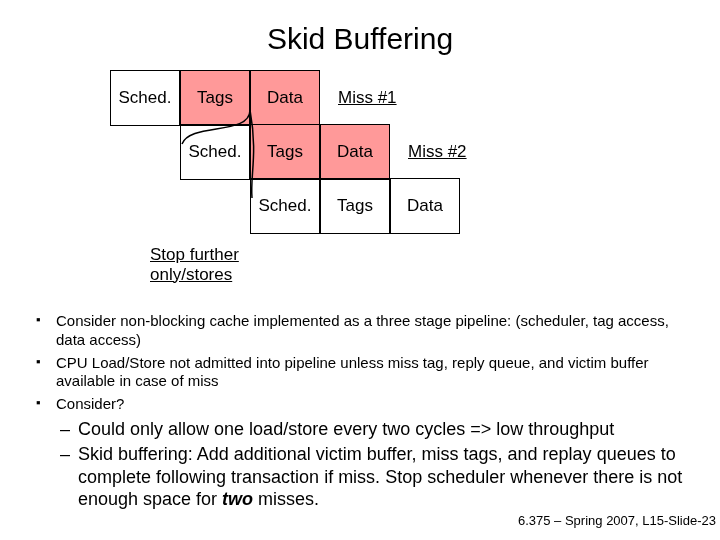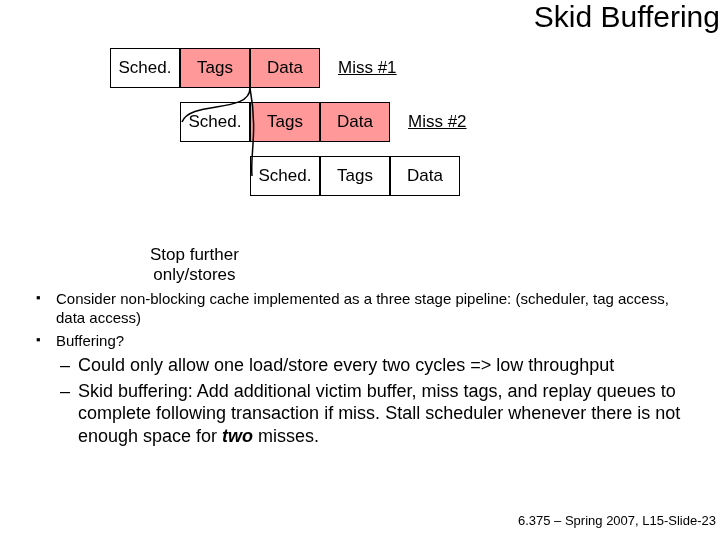--- a/index.html
+++ b/index.html
@@ -5,60 +5,62 @@
   * { box-sizing: border-box; }
   body {
     margin: 0;
     width: 720px;
     height: 540px;
     font-family: Arial, Helvetica, sans-serif;
     background: #fff;
     position: relative;
   }
   .title {
-    text-align: right;
+    text-align: center;
     font-size: 30px;
+    padding-top: 22px;
     padding-bottom: 8px;
   }
   .diagram {
     position: relative;
     height: 200px;
     margin-left: 110px;
   }
   .row {
     position: absolute;
     display: flex;
     align-items: stretch;
   }
   .row1 { left: 0;   top: 6px; }
   .row2 { left: 70px; top: 60px; }
   .row3 { left: 140px; top: 114px; }
   .cell {
     width: 70px;
-    height: 40px;
+    height: 56px;
     border: 1.5px solid #000;
     display: flex;
     align-items: center;
     justify-content: center;
     font-size: 17px;
   }
   .red-fill { background: #ff9999; }
   .misslabel {
     margin-left: 18px;
     align-self: center;
     font-size: 17px;
     text-decoration: underline;
   }
   .stoplabel {
     position: absolute;
     left: 40px;
     top: 124px;
     font-size: 17px;
     line-height: 1.15;
-    text-align: center;
+    text-align: left;
+    text-decoration: underline;
   }
   ul.bullets {
     list-style: none;
     margin: 8px 30px 16px 30px;
     padding: 0;
     font-size: 15px;
     line-height: 1.25;
   }
   ul.bullets > li {
     position: relative;
@@ -138,26 +140,27 @@
 
 </div>
 
 <div class="stoplabel" style="left:150px; top:245px;">
   <span>Stop further</span><br>
   <span>only/stores</span>
 </div>
 
 <ul class="bullets" style="margin-top:48px;">
   <li>Consider non-blocking cache implemented as a three stage pipeline: (scheduler, tag access, data access)</li>
+  <li>CPU Load/Store not admitted into pipeline unless miss tag, reply queue, and victim buffer available in case of miss</li>
   <li>
-    <span>Buffering?</span>
+    <span>Consider?</span>
     <ul class="dashes">
       <li>
         <span>Could only allow one load/store every two cycles =&gt; low throughput</span>
       </li>
       <li>
-        <span>Skid buffering: Add additional victim buffer, miss tags, and replay queues to complete following transaction if miss. Stall scheduler whenever there is not enough space for </span><em class="kw">two</em><span> misses.</span>
+        <span>Skid buffering: Add additional victim buffer, miss tags, and replay queues to complete following transaction if miss. Stop scheduler whenever there is not enough space for </span><em class="kw">two</em><span> misses.</span>
       </li>
     </ul>
   </li>
 </ul>
 
 <div class="footer">6.375 – Spring 2007, L15-Slide-23</div>
 
 </body></html>

